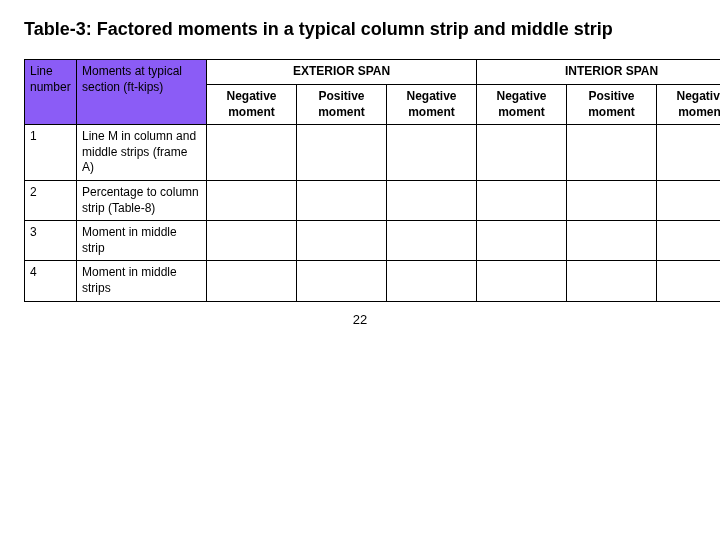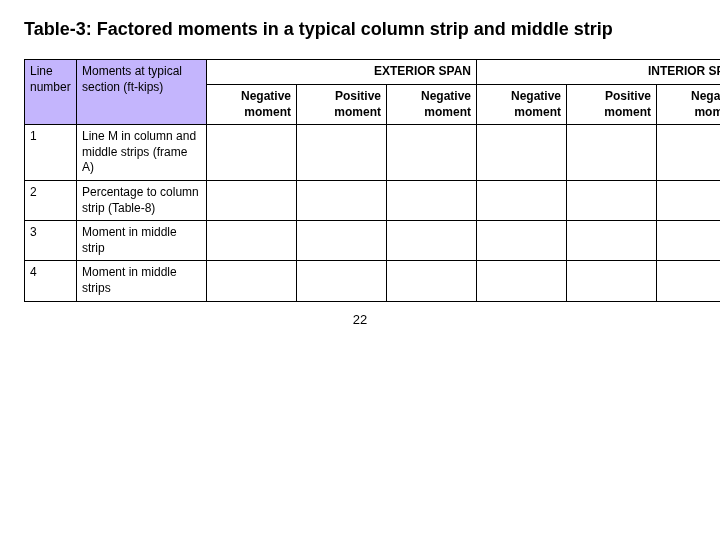--- a/index.html
+++ b/index.html
@@ -24,35 +24,35 @@
       table-layout: fixed;
     }
     th, td {
       border: 1px solid #000;
       padding: 4px 5px;
       vertical-align: top;
       font-size: 12px;
       line-height: 1.3;
     }
     .header-span {
-      text-align: right;
+      text-align: center;
       font-weight: bold;
       background: #fff;
     }
     .col-line { width: 52px; }
     .col-moments { width: 130px; }
     .col-data { width: 90px; }
     .page-number {
       text-align: center;
       margin-top: 10px;
       font-size: 13px;
     }
     .empty-corner {
       border: 1px solid #000;
-      background: #c4b5fd;
+      background: #8b5cf6;
     }
   </style>
 </head>
 <body>
 
 <div class="page-title">Table-3: Factored moments in a typical column strip and middle strip</div>
 
 <table>
   <colgroup>
     <col class="col-line">

